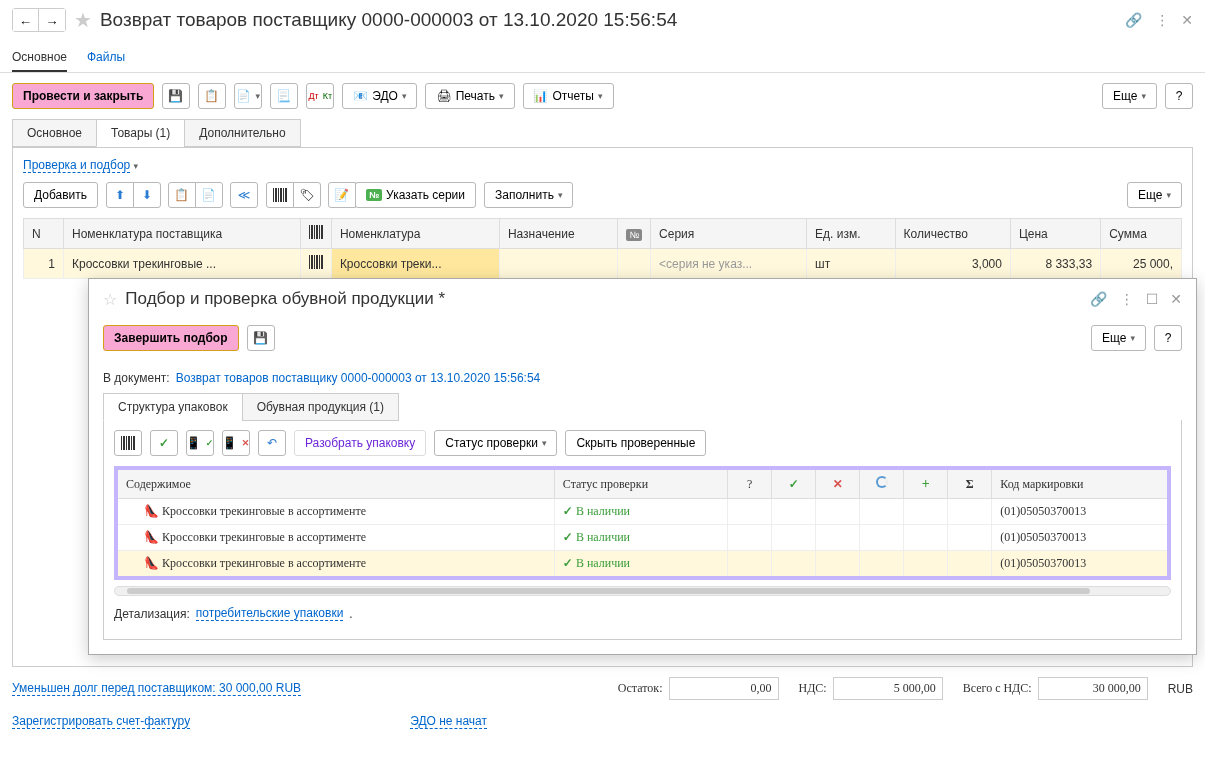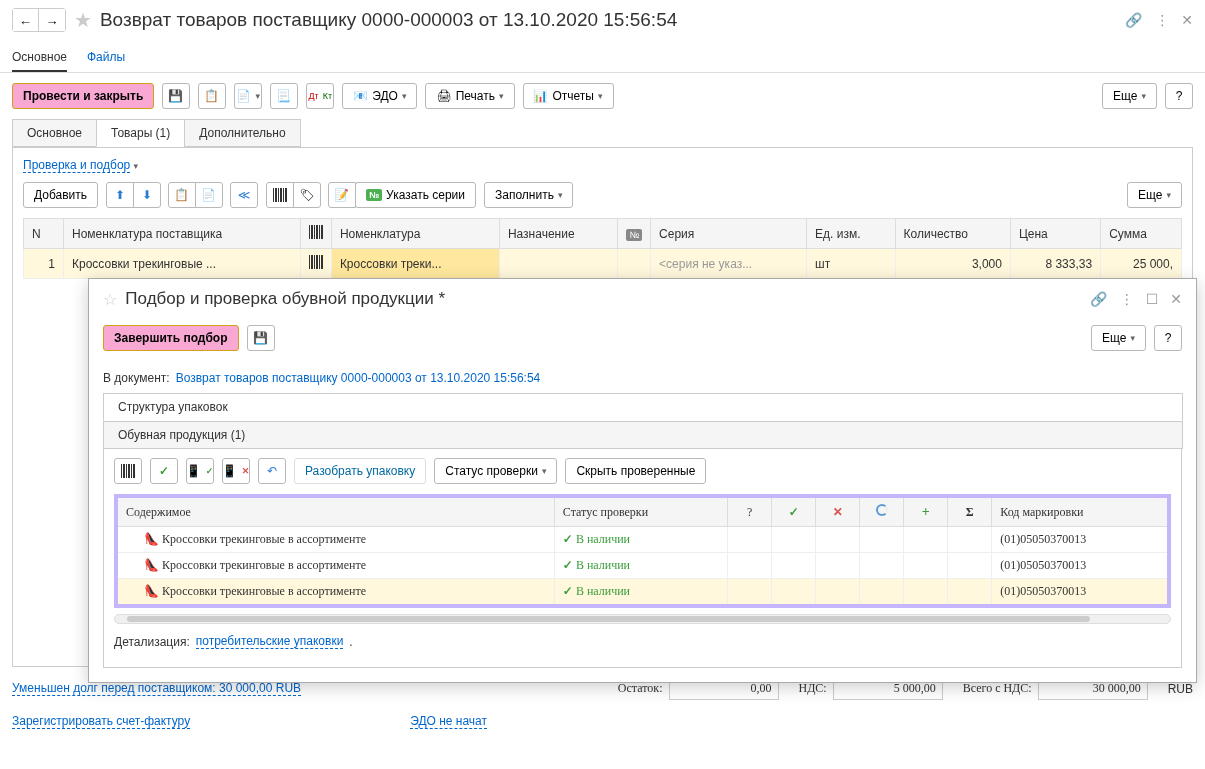--- a/index.html
+++ b/index.html
@@ -48,21 +48,21 @@
 .highlight-cell { background: #ffe89d !important; color: #333; }
 .muted { color: #999; }
 
 .modal-overlay { position: absolute; top: 130px; left: 75px; right: -5px; background: #fff; border: 1px solid #aaa; box-shadow: 0 4px 16px rgba(0,0,0,0.2); z-index: 10; }
 .modal-header { display: flex; align-items: center; padding: 10px 14px; gap: 8px; }
 .modal-title { font-size: 17px; font-weight: 400; }
 .modal-toolbar { display: flex; align-items: center; gap: 8px; padding: 6px 14px; }
 .modal-body { padding: 6px 14px 14px; }
 .field-row { display: flex; align-items: center; gap: 6px; margin: 8px 0; }
 
-.inner-tabs { display: flex; margin-top: 8px; flex-direction: column; }
+.inner-tabs { display: flex; margin-top: 8px; }
 .inner-tab { padding: 6px 14px; border: 1px solid #ccc; background: #f5f5f5; cursor: pointer; margin-right: -1px; }
 .inner-tab.active { background: #fff; border-bottom: 1px solid #fff; }
 .inner-panel { border: 1px solid #ccc; border-top: none; padding: 10px; margin-top: -1px; }
 
 .inner-toolbar { display: flex; align-items: center; gap: 8px; margin-bottom: 10px; }
 
 .inner-table { width: 100%; border-collapse: collapse; border: 4px solid #c4b5fd; font-family: Liberation Serif, serif; }
 .inner-table th { background: #f5f5f5; padding: 6px 8px; text-align: left; font-weight: normal; border: 1px solid #ddd; font-size: 12px; }
 .inner-table td { padding: 5px 8px; border: 1px solid #eee; }
 .inner-table .sel-row td { background: #fff8dc; }
@@ -250,21 +250,21 @@
               <span class="barcode-icon"></span>
             </button>
           <button class="btn btn-icon">
               <span class="check-icon">✓</span>
             </button>
           <button class="btn btn-icon">📱<span class="check-icon" style="font-size:9px;">✓</span></button>
           <button class="btn btn-icon">📱<span class="cross-icon" style="font-size:9px;">✕</span></button>
           <button class="btn btn-icon">
               <span style="color:#2b7cd3;">↶</span>
             </button>
-          <button class="btn" style="color:#0369a1;border-color:#ddd;text-align:right;">Разобрать упаковку</button>
+          <button class="btn" style="color:#6d28d9;border-color:#ddd;text-align:right;">Разобрать упаковку</button>
           <button class="btn">
               <span>Статус проверки</span> 
               <span class="dropdown-arrow">▾</span>
             </button>
           <button class="btn">Скрыть проверенные</button>
         </div>
 
         <table class="inner-table">
           <thead>
             <tr>

